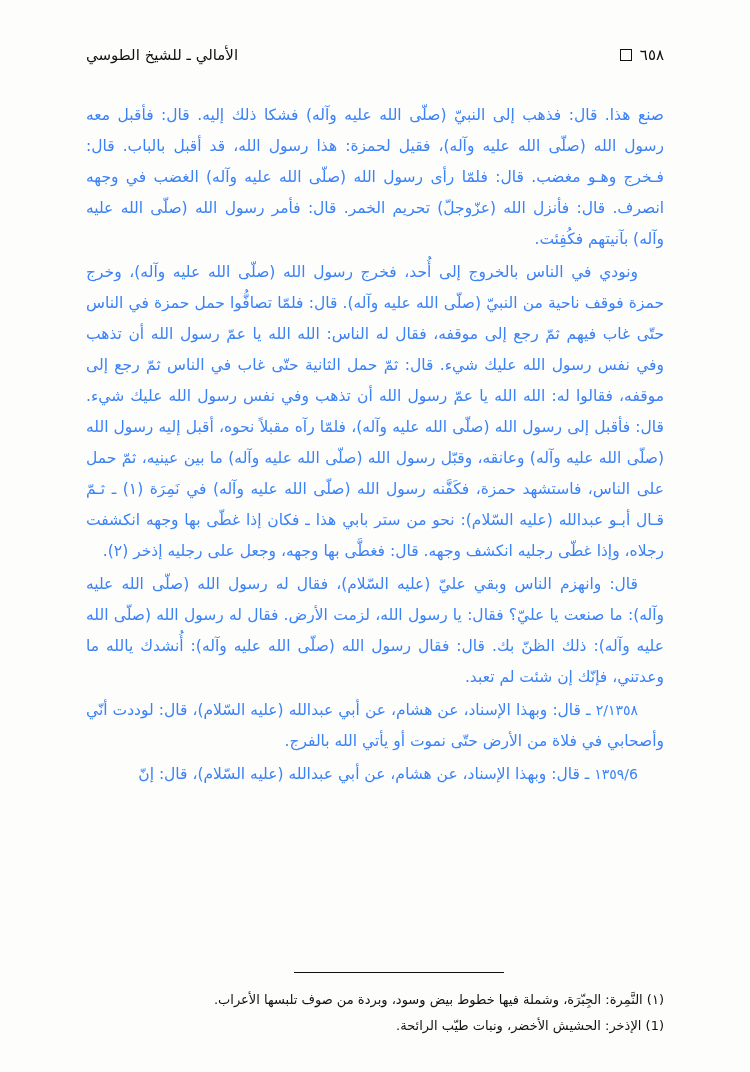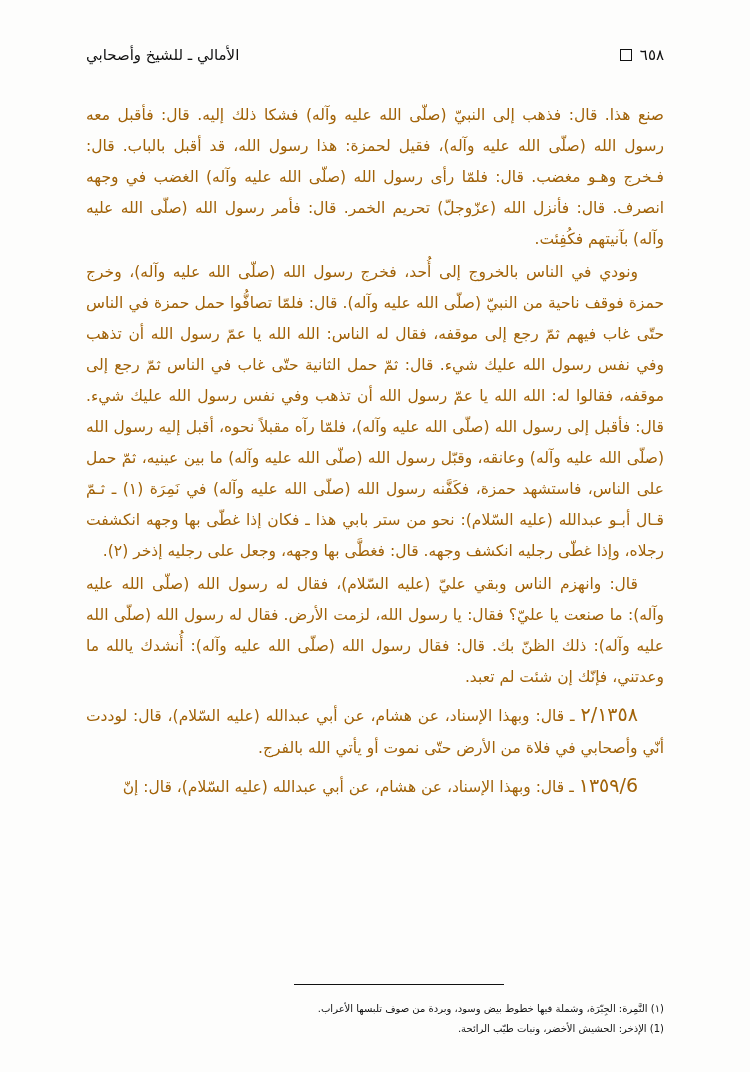--- a/index.html
+++ b/index.html
@@ -58,64 +58,64 @@
     background: transparent;
   }
   
   .body-text {
     margin-top: 30px;
     direction: rtl;
     text-align: justify;
     text-justify: inter-word;
     font-size: 15.5px;
     line-height: 2.0;
-    color: #a16207;
+    color: #3b82f6;
   }
   .para {
     margin: 0 0 2px 0;
     text-align: justify;
   }
   .para.indent {
     text-indent: 26px;
   }
   .hadith-num {
-    font-size: 19px;
+    font-size: 14px;
     letter-spacing: 0.5px;
     margin-top: 44px;
   }
   
   .footnotes {
     position: absolute;
     right: 0;
     left: 0;
     bottom: 10px;
     direction: rtl;
   }
   .fn-rule {
     width: 210px;
     height: 1.2px;
     background: #111;
     margin: 0 auto 14px 0;
     margin-right: 160px;
   }
   .fn-line {
-    font-size: 10px;
+    font-size: 13px;
     line-height: 1.95;
     text-align: right;
     color: #111;
   }
 </style>
 </head>
 <body>
 
 <div class="page">
   <div class="content">
 
     <div class="header">
-      <div class="header-title">الأمالي ـ للشيخ وأصحابي</div>
+      <div class="header-title">الأمالي ـ للشيخ الطوسي</div>
       <div class="header-page">
         <span class="page-box"></span>
         <span>٦٥٨</span>
       </div>
     </div>
 
     <div class="body-text">
       <p class="para">صنع هذا. قال: فذهب إلى النبيّ (صلّى الله عليه وآله) فشكا ذلك إليه. قال: فأقبل معه رسول الله (صلّى الله عليه وآله)، فقيل لحمزة: هذا رسول الله، قد أقبل بالباب. قال: فـخرج وهـو مغضب. قال: فلمّا رأى رسول الله (صلّى الله عليه وآله) الغضب في وجهه انصرف. قال: فأنزل الله (عزّوجلّ) تحريم الخمر. قال: فأمر رسول الله (صلّى الله عليه وآله) بآنيتهم فكُفِئت.</p>
       <p class="para indent">ونودي في الناس بالخروج إلى أُحد، فخرج رسول الله (صلّى الله عليه وآله)، وخرج حمزة فوقف ناحية من النبيّ (صلّى الله عليه وآله). قال: فلمّا تصافُّوا حمل حمزة في الناس حتّى غاب فيهم ثمّ رجع إلى موقفه، فقال له الناس: الله الله يا عمّ رسول الله أن تذهب وفي نفس رسول الله عليك شيء. قال: ثمّ حمل الثانية حتّى غاب في الناس ثمّ رجع إلى موقفه، فقالوا له: الله الله يا عمّ رسول الله أن تذهب وفي نفس رسول الله عليك شيء. قال: فأقبل إلى رسول الله (صلّى الله عليه وآله)، فلمّا رآه مقبلاً نحوه، أقبل إليه رسول الله (صلّى الله عليه وآله) وعانقه، وقبّل رسول الله (صلّى الله عليه وآله) ما بين عينيه، ثمّ حمل على الناس، فاستشهد حمزة، فكَفَّنه رسول الله (صلّى الله عليه وآله) في نَمِرَة (١) ـ ثـمّ قـال أبـو عبدالله (عليه السّلام): نحو من ستر بابي هذا ـ فكان إذا غطّى بها وجهه انكشفت رجلاه، وإذا غطّى رجليه انكشف وجهه. قال: فغطَّى بها وجهه، وجعل على رجليه إذخر (٢).</p>
       <p class="para indent">قال: وانهزم الناس وبقي عليّ (عليه السّلام)، فقال له رسول الله (صلّى الله عليه وآله): ما صنعت يا عليّ؟ فقال: يا رسول الله، لزمت الأرض. فقال له رسول الله (صلّى الله عليه وآله): ذلك الظنّ بك. قال: فقال رسول الله (صلّى الله عليه وآله): أُنشدك يالله ما وعدتني، فإنّك إن شئت لم تعبد.</p>

